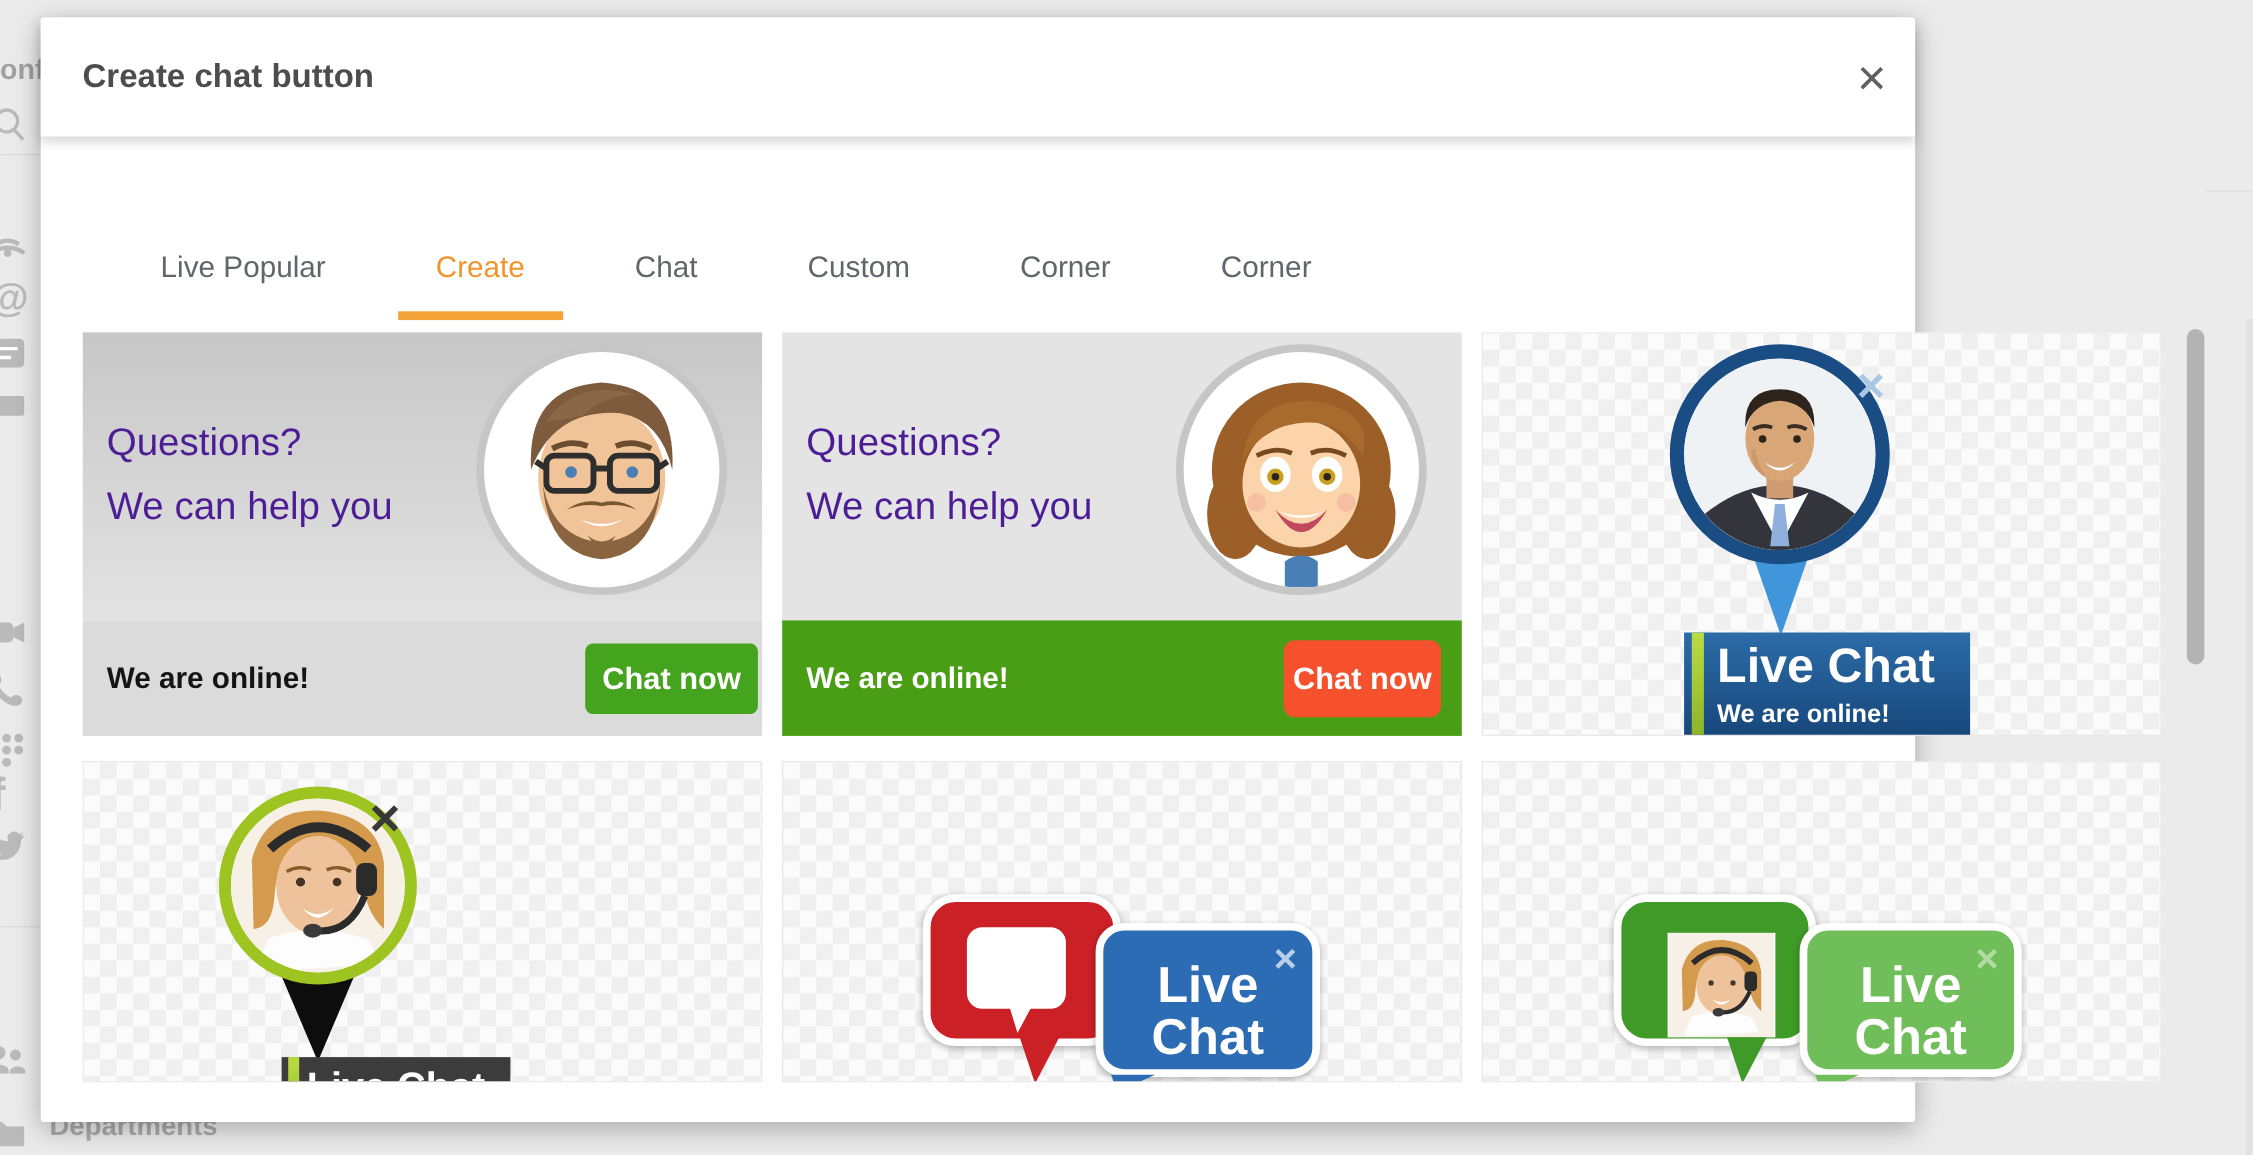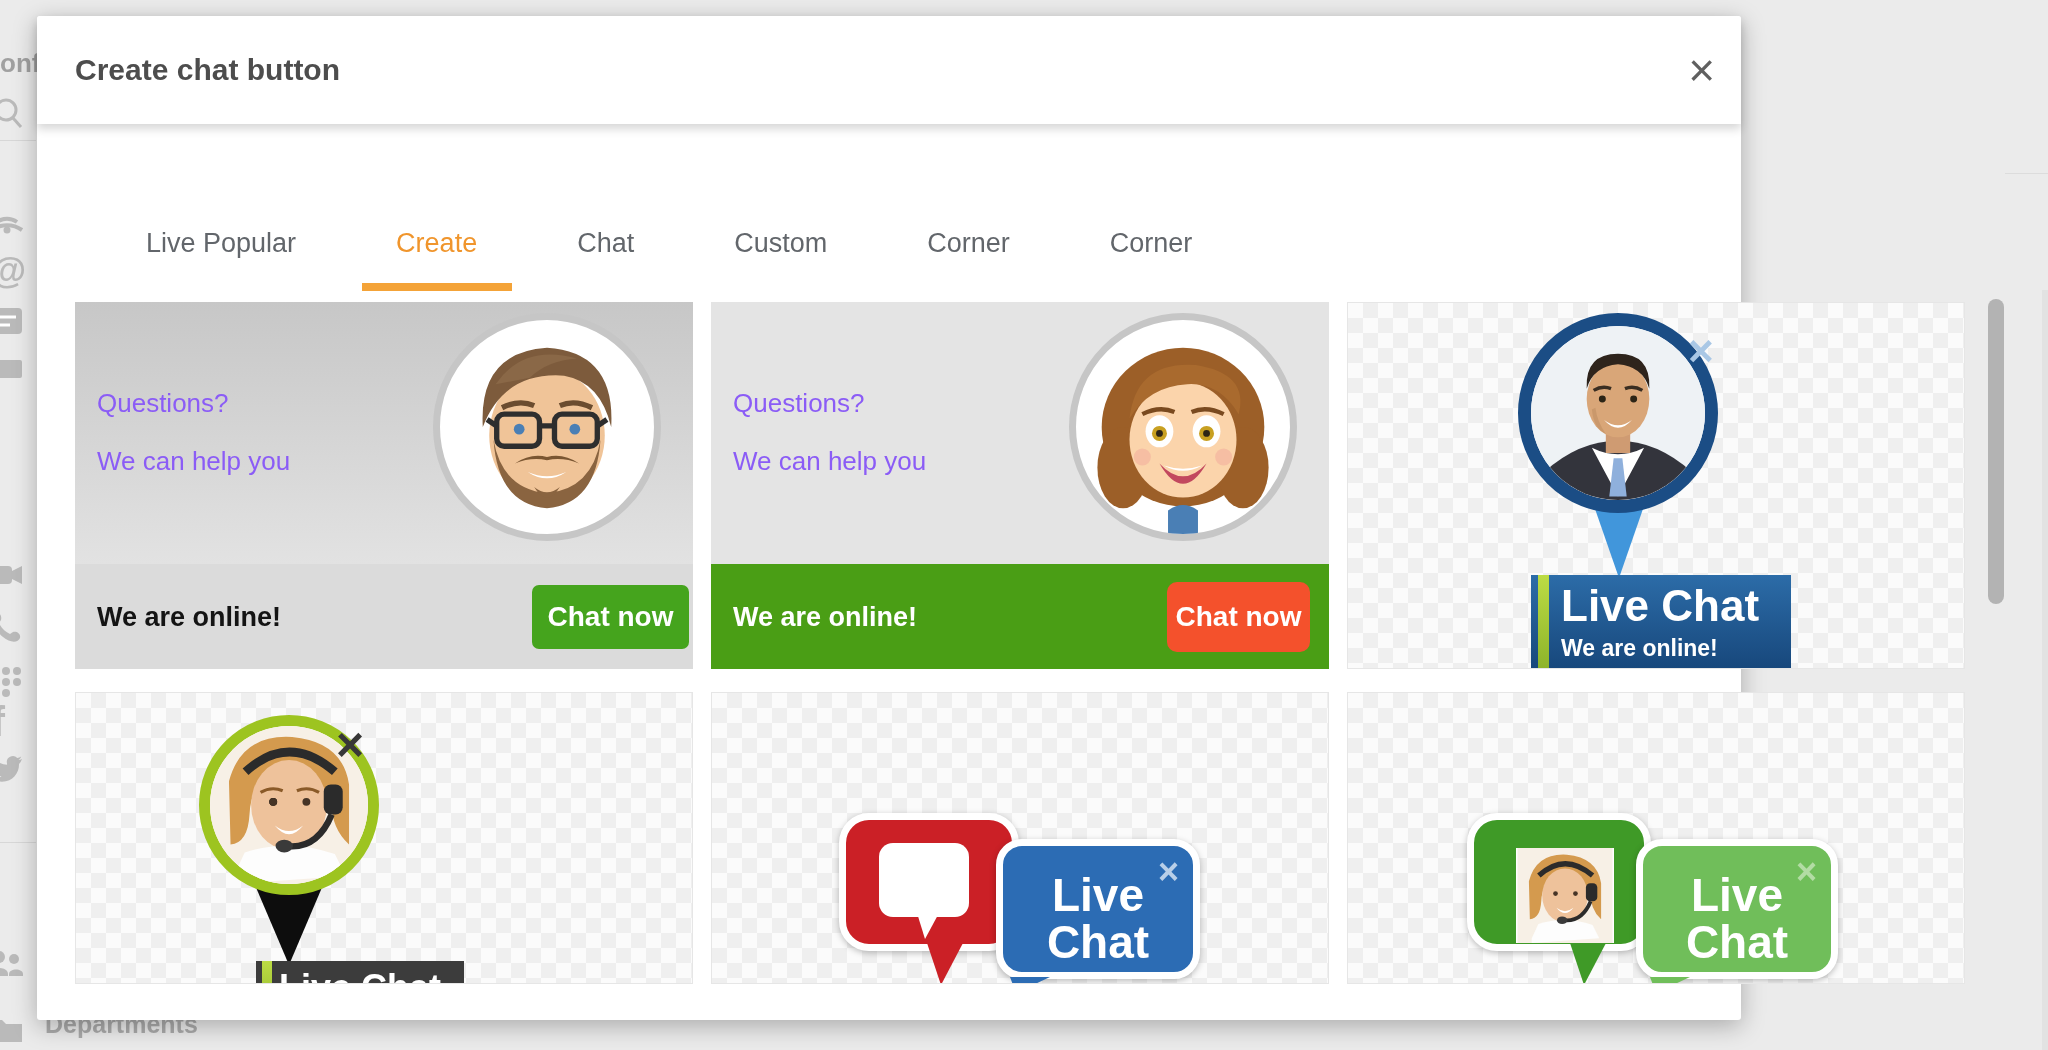--- a/index.html
+++ b/index.html
@@ -47,21 +47,21 @@
     background-image:
       linear-gradient(45deg,#efefef 25%,transparent 25%,transparent 75%,#efefef 75%),
       linear-gradient(45deg,#efefef 25%,transparent 25%,transparent 75%,#efefef 75%);
     background-size:30px 30px; background-position:0 0,15px 15px;
     border:1px solid #e6e6e6; }
 
   
   .banner-top { position:absolute; left:0; top:0; width:100%; height:262px; }
   .banner-gray-top { background:linear-gradient(180deg,#c7c7c7,#e2e2e2); }
   .banner-flat-top { background:#e4e4e4; height:262px; }
-  .banner-heading { position:absolute; left:22px; top:72px; font-size:26px; color:#8b5cf6; line-height:58px; }
+  .banner-heading { position:absolute; left:22px; top:72px; font-size:35px; color:#4c1d95; line-height:58px; }
   .banner-strip { position:absolute; left:0; bottom:0; width:100%; height:105px; }
   .strip-gray { background:#dbdbdb; }
   .banner-status { position:absolute; left:22px; top:50%; transform:translateY(-50%);
     font-size:27px; font-weight:bold; }
   .chat-btn { position:absolute; height:64px; display:flex; align-items:center; justify-content:center;
     color:#fff; font-size:28px; font-weight:bold; }
   .avatar-ring { position:absolute; border-radius:50%; background:#fff; overflow:hidden; }
   .ring-gray { border:7px solid #c6c6c6; }
   .avatar-ring svg { width:100%; height:100%; display:block; }
 

